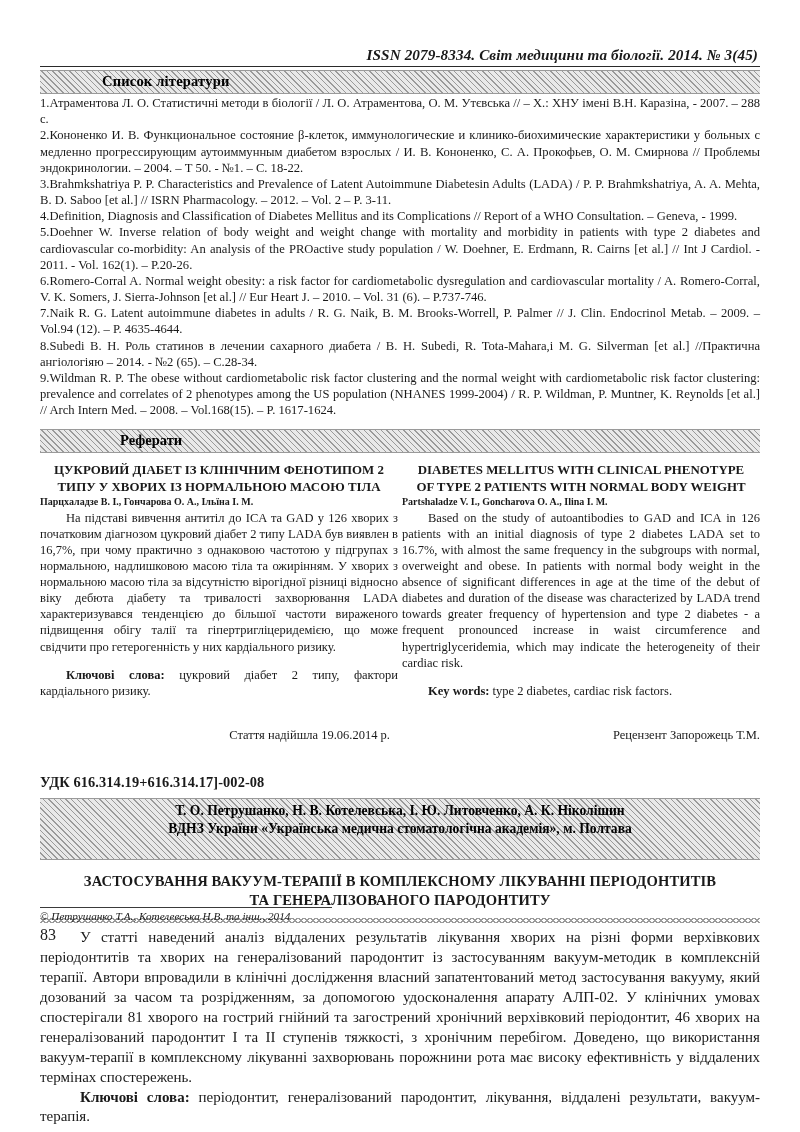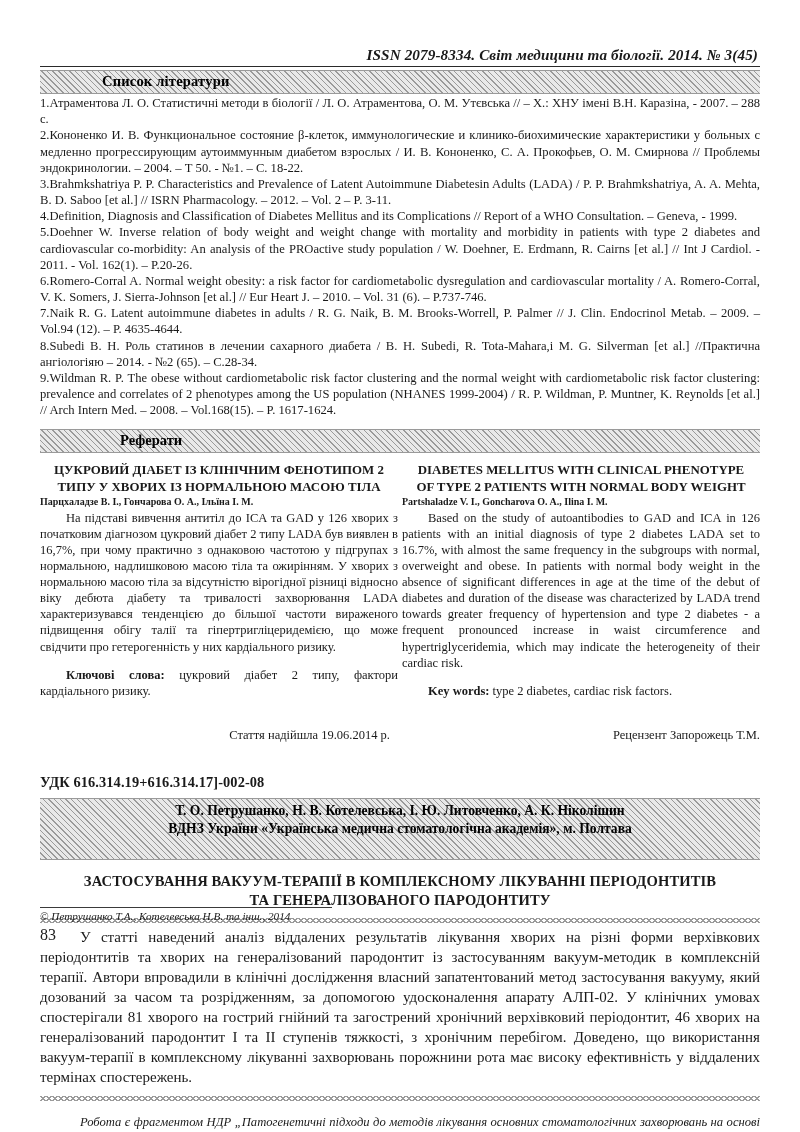--- a/index.html
+++ b/index.html
@@ -252,20 +252,21 @@
 
   <div class="art-title">
     <span class="ln">ЗАСТОСУВАННЯ ВАКУУМ-ТЕРАПІЇ В КОМПЛЕКСНОМУ ЛІКУВАННІ ПЕРІОДОНТИТІВ</span>
     <span class="ln">ТА ГЕНЕРАЛІЗОВАНОГО ПАРОДОНТИТУ</span>
   </div>
 
   <div class="wave"></div>
 
   <div class="art-abs">
     <p>У статті наведений аналіз віддалених результатів лікування хворих на різні форми верхівкових періодонтитів та хворих на генералізований пародонтит із застосуванням вакуум-методик в комплексній терапії. Автори впровадили в клінічні дослідження власний запатентований метод застосування вакууму, який дозований за часом та розрідженням, за допомогою удосконалення апарату АЛП-02. У клінічних умовах спостерігали 81 хворого на гострий гнійний та загострений хронічний верхівковий періодонтит, 46 хворих на генералізований пародонтит І та ІІ ступенів тяжкості, з хронічним перебігом. Доведено, що використання вакуум-терапії в комплексному лікуванні захворювань порожнини рота має високу ефективність у віддалених термінах спостережень.</p>
+    <p class="kw"><b>Ключові слова:</b> <span>періодонтит, генералізований пародонтит, лікування, віддалені результати, вакуум-терапія.</span></p>
   </div>
 
   <div class="wave"></div>
 
   <div class="fund">Робота є фрагментом НДР „Патогенетичні підходи до методів лікування основних стоматологічних захворювань на основі вивчення механізмів пошкодження твердих тканин зубів, тканин ендодонту, пародонту та СОПР" (державний реєстраційний №0110U004411).</div>
 
   <div class="footer">
     <div class="copyright">© Петрушанко Т.А., Котелевська Н.В.  та інш., 2014</div>
     <div class="pageno">83</div>
   </div>

